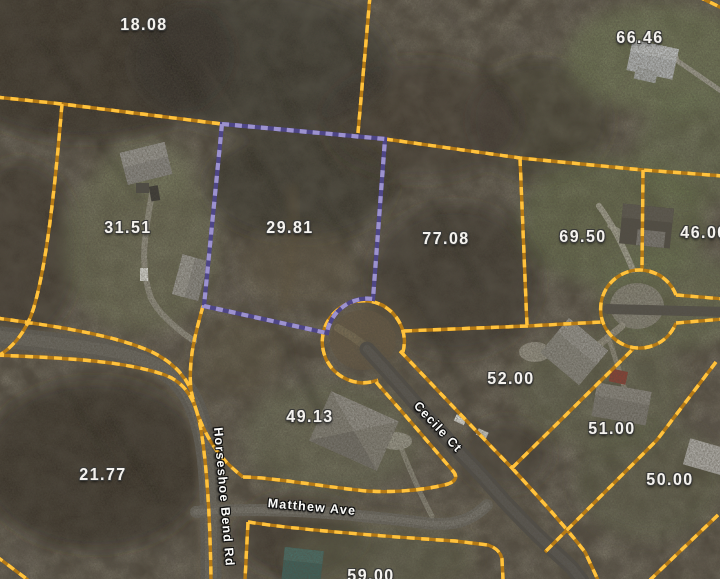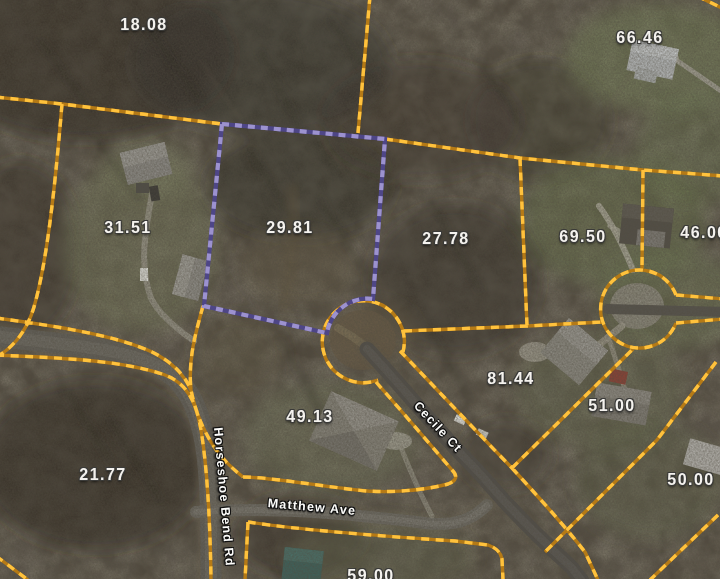--- a/index.html
+++ b/index.html
@@ -228,26 +228,26 @@
     <g fill="none">
       <use href="#purple-parcel" stroke="#4e4687" stroke-width="4.2"></use>
       <use href="#purple-parcel" stroke="#9c92cf" stroke-width="4.2" stroke-dasharray="7 6"></use>
     </g>
   </svg>
 
   <div class="plabel" style="left:144px;top:25px">18.08</div>
   <div class="plabel" style="left:640px;top:38px">66.46</div>
   <div class="plabel" style="left:128px;top:228px">31.51</div>
   <div class="plabel" style="left:290px;top:228px">29.81</div>
-  <div class="plabel" style="left:446px;top:239px">27.78</div>
+  <div class="plabel" style="left:446px;top:239px">77.08</div>
   <div class="plabel" style="left:583px;top:237px">69.50</div>
   <div class="plabel" style="left:704px;top:233px">46.00</div>
-  <div class="plabel" style="left:511px;top:379px">81.44</div>
-  <div class="plabel" style="left:612px;top:406px">51.00</div>
-  <div class="plabel" style="left:691px;top:480px">50.00</div>
+  <div class="plabel" style="left:511px;top:379px">52.00</div>
+  <div class="plabel" style="left:612px;top:429px">51.00</div>
+  <div class="plabel" style="left:670px;top:480px">50.00</div>
   <div class="plabel" style="left:310px;top:417px">49.13</div>
   <div class="plabel" style="left:103px;top:475px">21.77</div>
   <div class="plabel" style="left:371px;top:576px">59.00</div>
 
   <div class="slabel" style="left:224px;top:497px;transform:translate(-50%,-50%) rotate(85deg)">Horseshoe Bend Rd</div>
   <div class="slabel" style="left:312px;top:507px;transform:translate(-50%,-50%) rotate(5deg)">Matthew Ave</div>
   <div class="slabel" style="left:438px;top:427px;transform:translate(-50%,-50%) rotate(47deg)">Cecile Ct</div>
 </div>
 
 </body></html>

